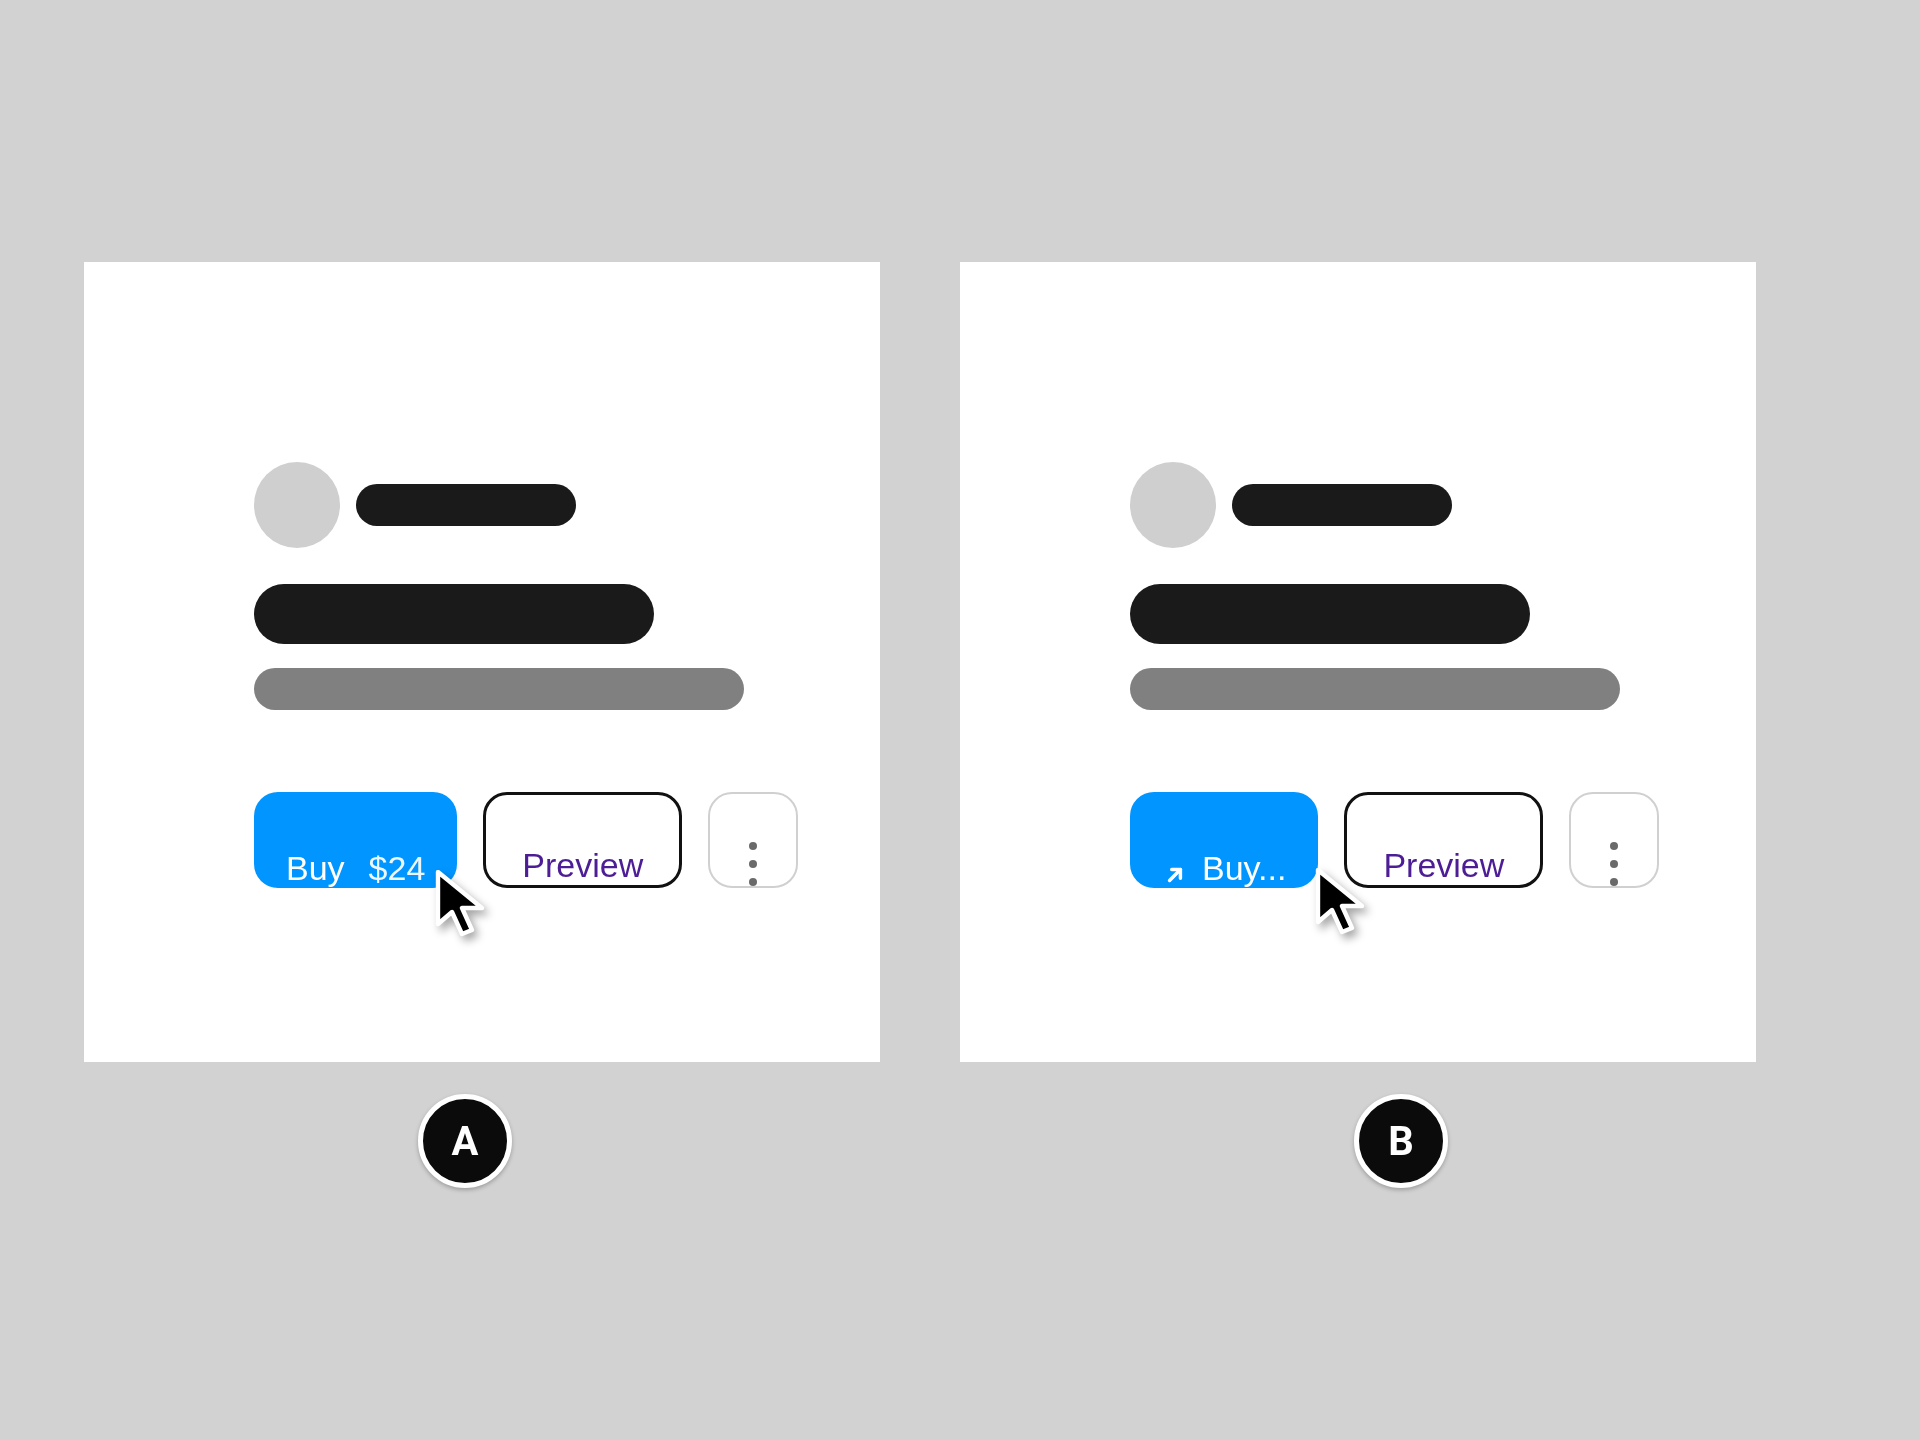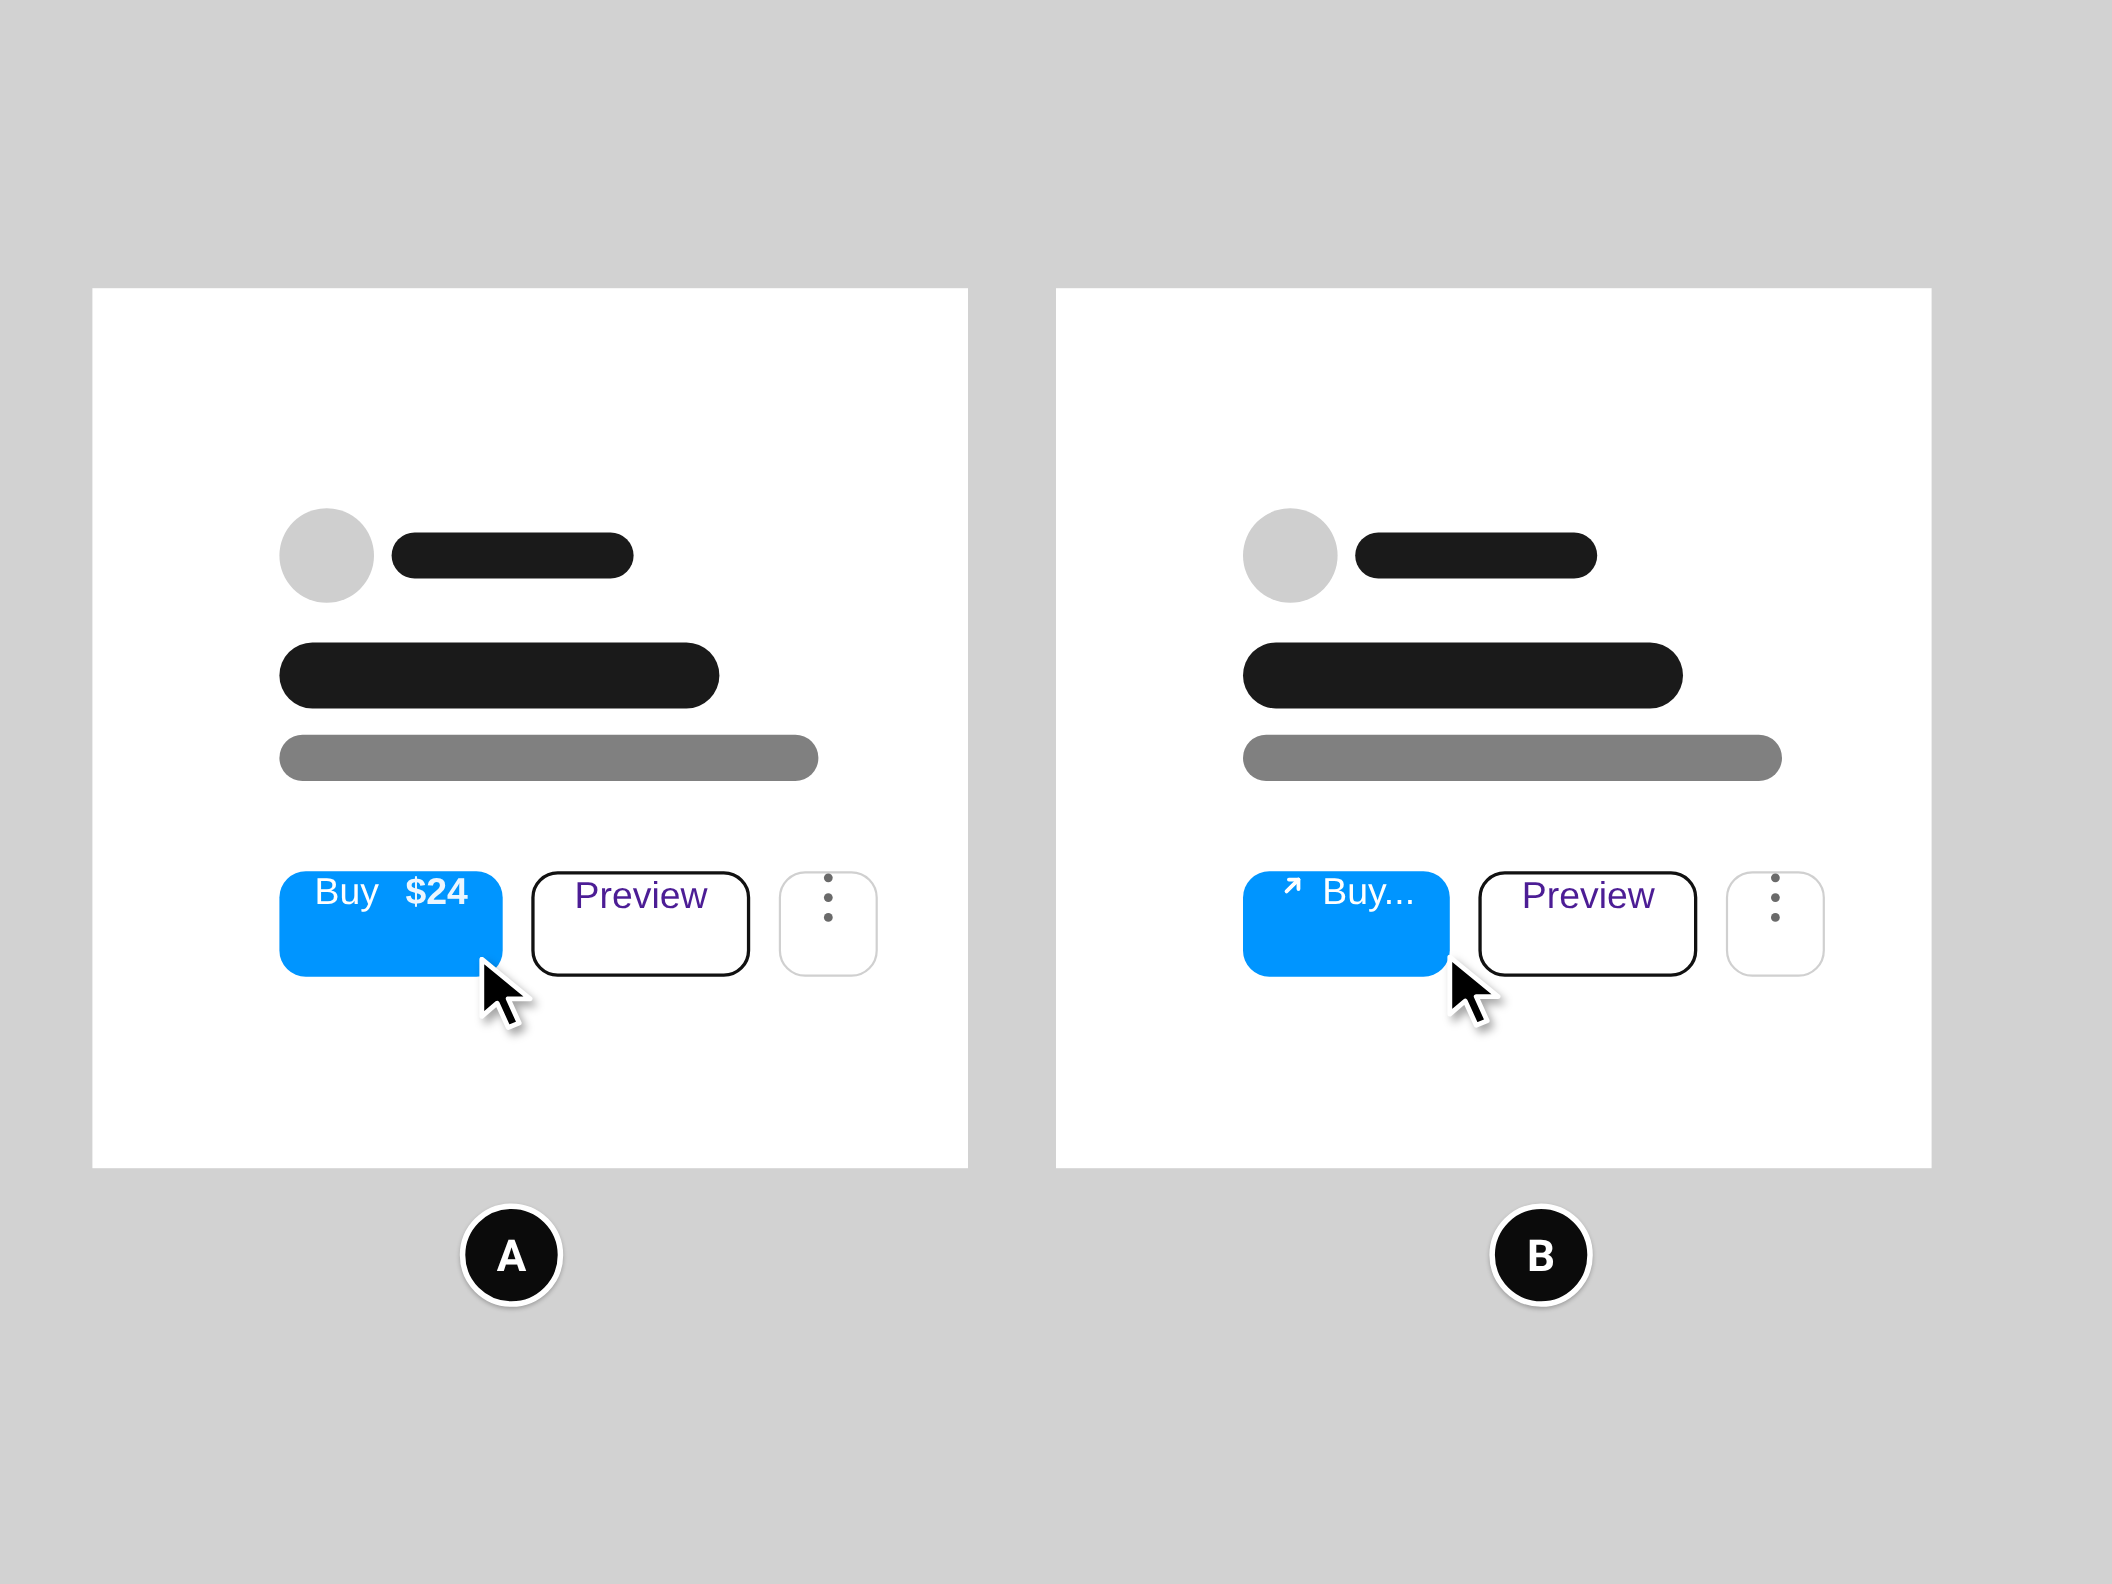--- a/index.html
+++ b/index.html
@@ -70,34 +70,34 @@
     left: 170px;
     top: 530px;
     display: flex;
     align-items: center;
     gap: 26px;
   }
   .btn {
     height: 96px;
     border-radius: 24px;
     display: inline-flex;
-    align-items: flex-start;
+    align-items: flex-end;
     justify-content: center;
     gap: 14px;
     font-size: 34px;
     font-weight: 500;
     white-space: nowrap;
   }
   .btn-primary {
     background: #0095ff;
     color: #ffffff;
     padding: 0 32px;
     border: none;
   }
-  .btn-primary .price { opacity: 0.92; font-weight: 700; margin-left: 10px;}
+  .btn-primary .price { opacity: 0.92; font-weight: 400; margin-left: 10px;}
   .btn-outline {
     background: #ffffff;
     color: #4c1d95;
     border: 3px solid #111111;
     padding: 0 36px;
   }
   .btn-more {
     width: 90px;
     background: #ffffff;
     border: 2px solid #d0d0d0;

